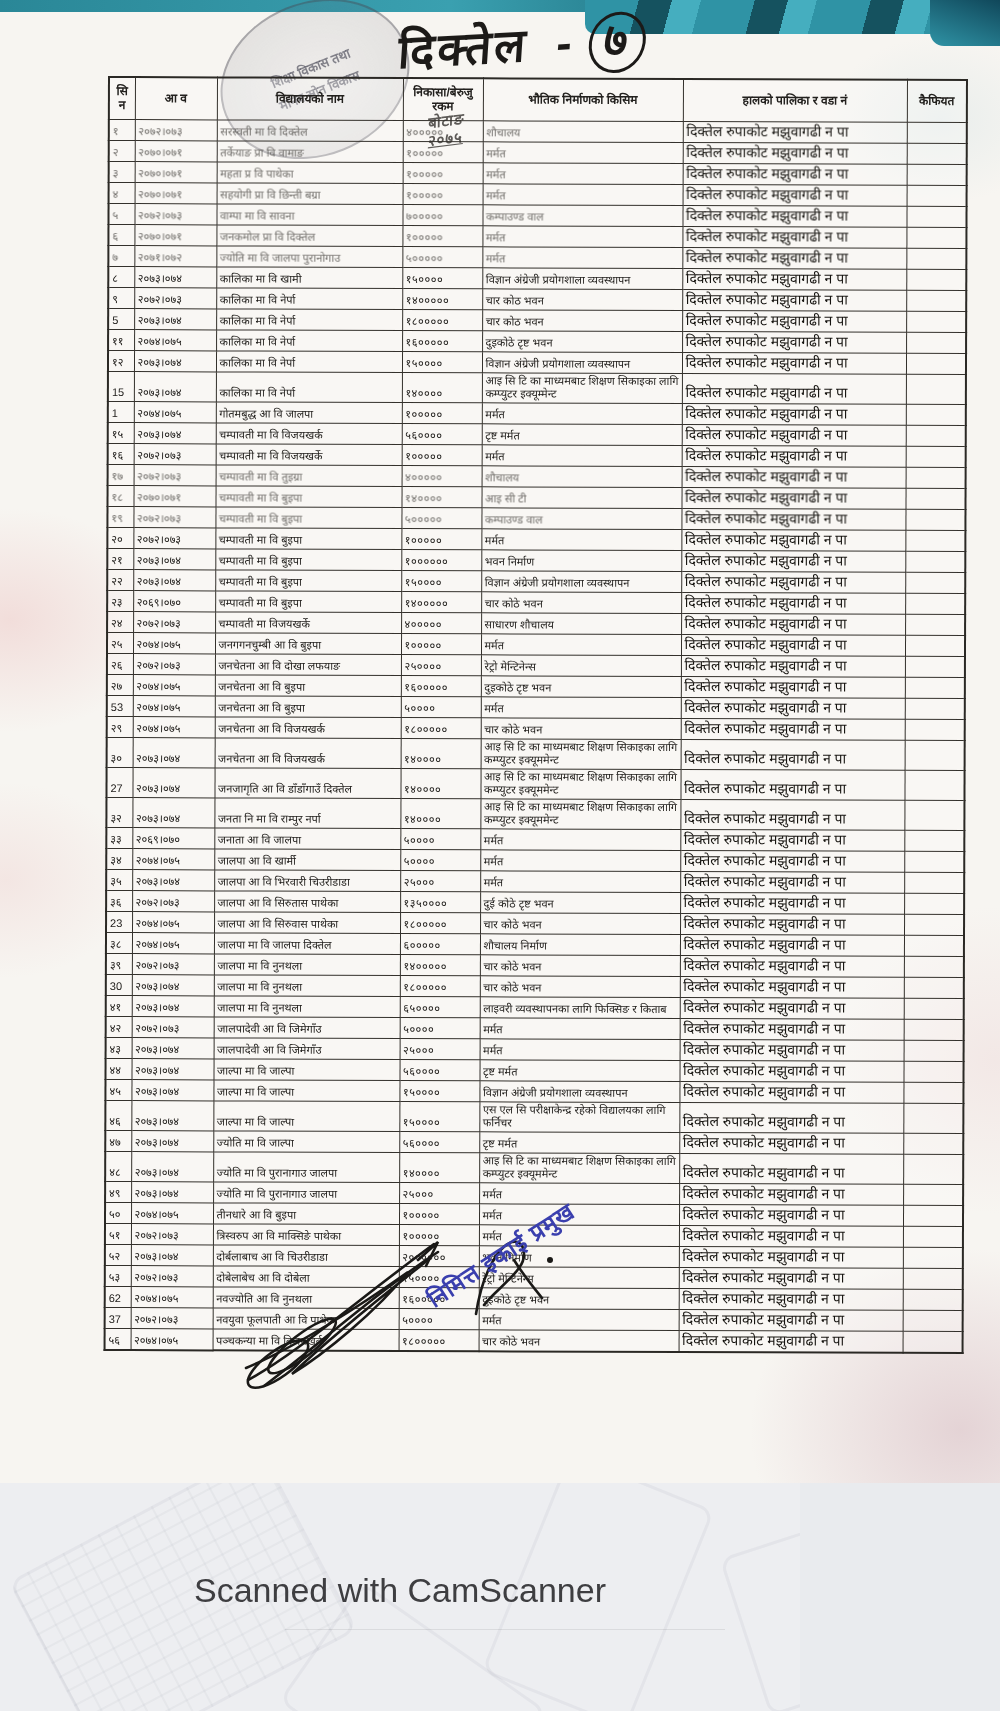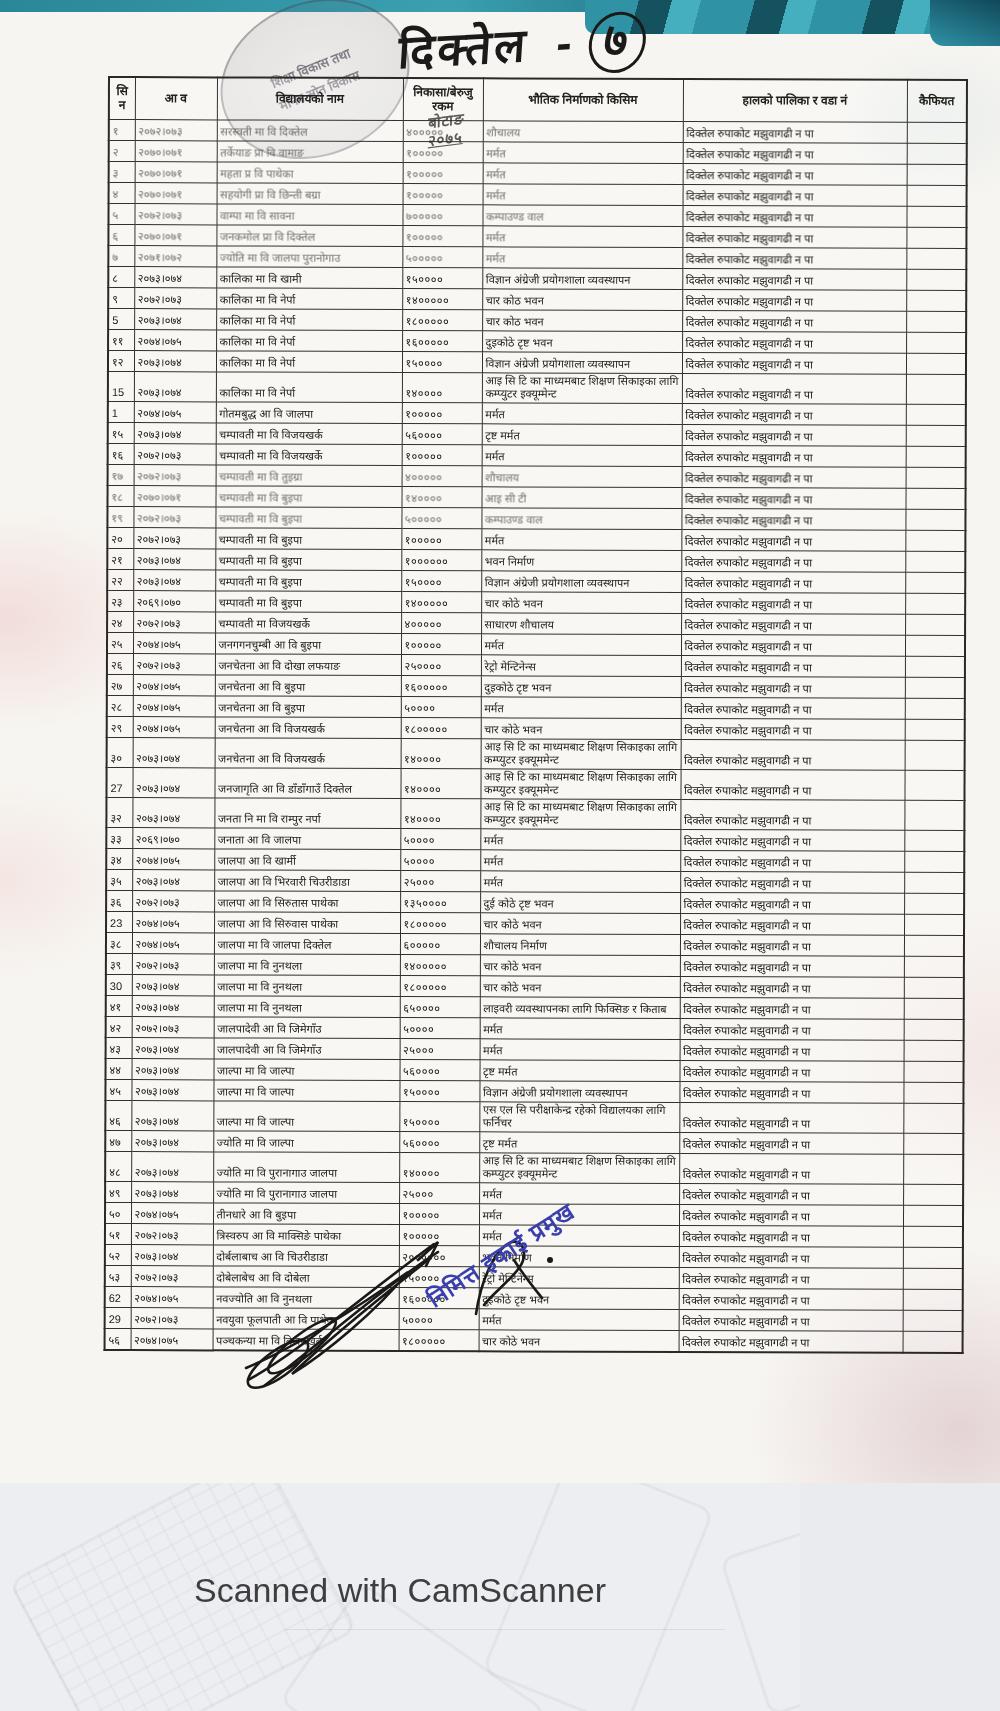--- a/index.html
+++ b/index.html
@@ -65,21 +65,21 @@
     font-size:11px;line-height:1.18;color:#23211e;
     vertical-align:bottom;overflow:hidden;
     height:17px;
     word-break:break-word;
   }
   .doc-table th{
     font-size:12px;font-weight:bold;vertical-align:middle;height:38px;
   }
   .doc-table{border:2px solid #2b2925;}
   .doc-table td.c-amount{letter-spacing:.5px;}
-  .doc-table td.c-palika{font-size:11px;color:#15130f;}
+  .doc-table td.c-palika{font-size:14px;color:#15130f;}
   tr.faint td{color:rgba(55,52,48,.72);filter:blur(.3px);}
 
   .sig1{position:absolute;left:238px;top:1228px;}
   .sig2{position:absolute;left:462px;top:1232px;}
   .blue-stamp{
     position:absolute;left:438px;top:1282px;width:240px;
     transform:rotate(-33deg);transform-origin:left bottom;
     color:#3a3fae;font-size:23px;font-weight:bold;letter-spacing:1px;
     white-space:nowrap;
   }
@@ -382,21 +382,21 @@
         <tr>
           <td class="c-sn">२७</td>
           <td class="c-fy">२०७४।०७५</td>
           <td class="c-name">जनचेतना आ वि बुइपा</td>
           <td class="c-amount">१६०००००</td>
           <td class="c-type">दुइकोठे टृष्ट भवन</td>
           <td class="c-palika">दिक्तेल रुपाकोट मझुवागढी न पा</td>
           <td class="c-remark"></td>
         </tr>
         <tr>
-          <td class="c-sn">२८</td>
+          <td class="c-sn">53</td>
           <td class="c-fy">२०७४।०७५</td>
           <td class="c-name">जनचेतना आ वि बुइपा</td>
           <td class="c-amount">५००००</td>
           <td class="c-type">मर्मत</td>
           <td class="c-palika">दिक्तेल रुपाकोट मझुवागढी न पा</td>
           <td class="c-remark"></td>
         </tr>
         <tr>
           <td class="c-sn">२९</td>
           <td class="c-fy">२०७४।०७५</td>
@@ -625,21 +625,21 @@
         <tr>
           <td class="c-sn">62</td>
           <td class="c-fy">२०७४।०७५</td>
           <td class="c-name">नवज्योति आ वि नुनथला</td>
           <td class="c-amount">१६०००००</td>
           <td class="c-type">दुइकोठे टृष्ट भवन</td>
           <td class="c-palika">दिक्तेल रुपाकोट मझुवागढी न पा</td>
           <td class="c-remark"></td>
         </tr>
         <tr>
-          <td class="c-sn">29</td>
+          <td class="c-sn">37</td>
           <td class="c-fy">२०७२।०७३</td>
           <td class="c-name">नवयुवा फूलपाती आ वि पाथेका</td>
           <td class="c-amount">५००००</td>
           <td class="c-type">मर्मत</td>
           <td class="c-palika">दिक्तेल रुपाकोट मझुवागढी न पा</td>
           <td class="c-remark"></td>
         </tr>
         <tr>
           <td class="c-sn">५६</td>
           <td class="c-fy">२०७४।०७५</td>

